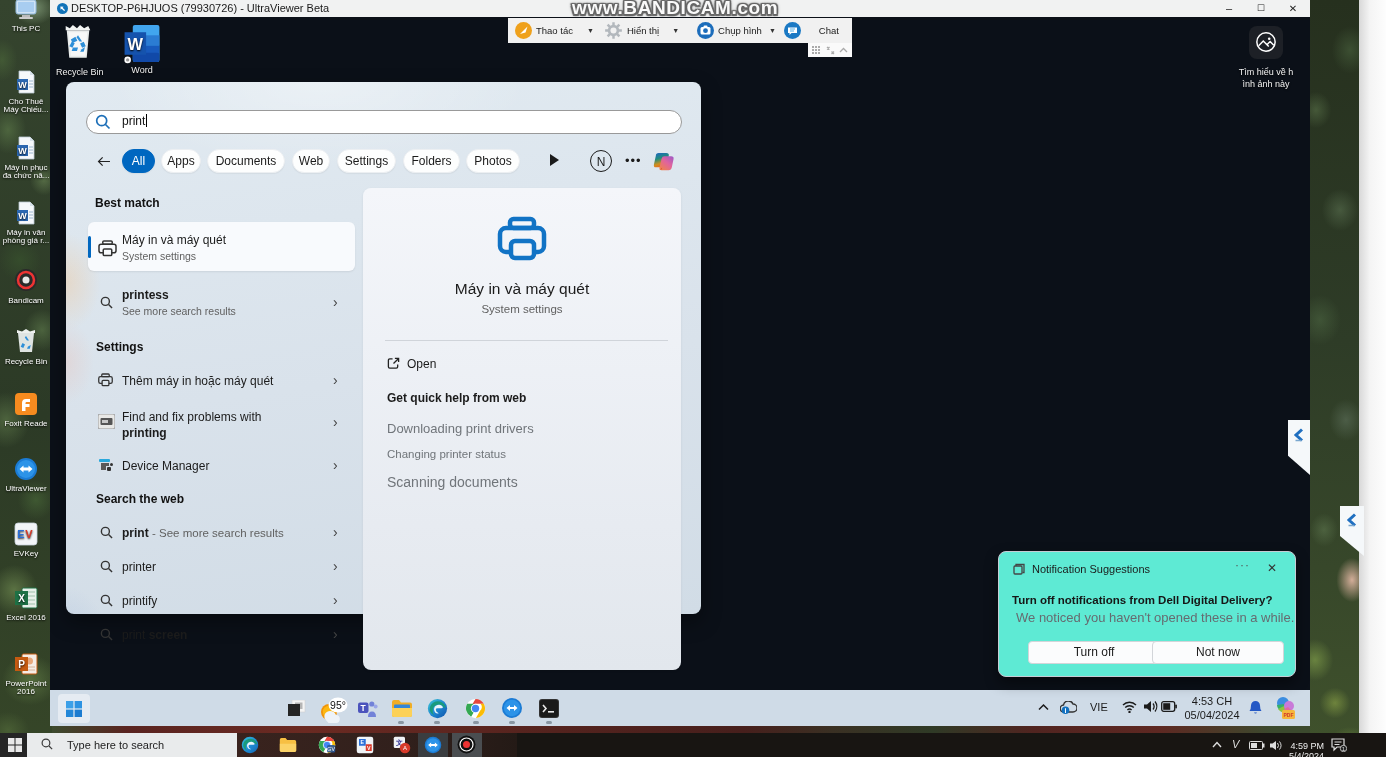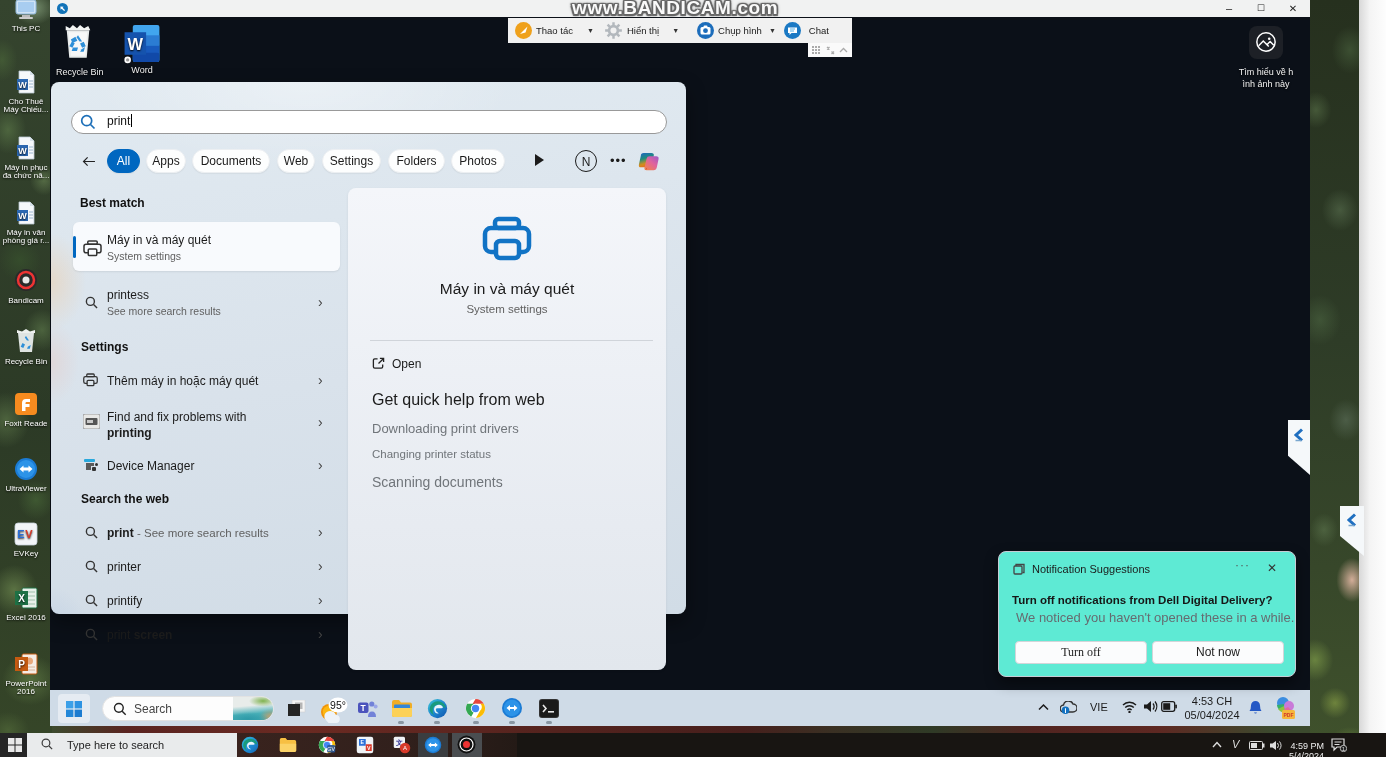--- a/index.html
+++ b/index.html
@@ -65,21 +65,21 @@
   
   #tbar { left:458px; top:1px; width:344px; height:25px; background:#f1f1f1; z-index:40;
     display:flex; align-items:center; font-size:9.5px; color:#1a1a1a; }
   #tsub { left:758px; top:26px; width:44px; height:14px; background:#fafafa; z-index:40;
     color:#a8a8a8; font-size:9px; display:flex; align-items:center; justify-content:space-evenly; }
 
   
   .dicon { position:absolute; text-align:center; color:#f2f2f2; font-size:9px; text-shadow:0 1px 2px #000; z-index:5; white-space:nowrap; }
 
   
-  #panel { left:1px; top:65px; width:635px; height:532px; border-radius:8px;
+  #panel { left:16px; top:65px; width:635px; height:532px; border-radius:8px;
     background:
       radial-gradient(50px 70px at 0px 200px, rgba(244,190,130,.33), transparent 70%),
       radial-gradient(40px 60px at 0px 280px, rgba(240,170,150,.22), transparent 70%),
       radial-gradient(60px 80px at 0px 560px, rgba(140,170,215,.25), transparent 70%),
       radial-gradient(300px 120px at 40% 0px, rgba(255,255,255,.35), transparent 70%),
       linear-gradient(173deg,#e1eaf1,#d9e2eb 55%,#d1dce6); z-index:20;
     box-shadow:0 8px 20px rgba(0,0,0,.4); font-size:12px; color:#1b1b1b; }
   #sbox { left:20px; top:28px; width:596px; height:24px; background:#fff; border:1px solid #999;
     border-radius:12px; }
   #sboxtext { left:56px; top:32px; font-size:12px; color:#111; }
@@ -309,20 +309,21 @@
     <circle cx="5.8" cy="5.8" r="4.5"></circle>
     <path d="M9.3 9.3 L13 13"></path>
   </svg>
 
   <div id="uv" class="abs">
     <div id="uvtitle" class="abs">
       <svg class="abs" style="left:7px;top:3px" width="11" height="11" viewBox="0 0 11 11">
         <circle cx="5.5" cy="5.5" r="5.5" fill="#1273b8"></circle>
         <path d="M2.5 5.5 L5 3.4 L5 4.8 L8.5 4.8 L8.5 6.2 L5 6.2 L5 7.6 Z" fill="#fff" transform="rotate(45 5.5 5.5)"></path>
       </svg>
+      <span class="txt">DESKTOP-P6HJUOS (79930726) - UltraViewer Beta</span>
       <span class="abs" style="left:1164px;top:0;width:30px;text-align:center;color:#222;font-size:11px">–</span>
       <span class="abs" style="left:1196px;top:0;width:30px;text-align:center;color:#222;font-size:9px">☐</span>
       <span class="abs" style="left:1228px;top:0;width:30px;text-align:center;color:#222;font-size:10px">✕</span>
     </div>
     <div id="uvcontent" class="abs">
 
       <div class="dicon" style="left:6px;top:6px;width:44px;">
         <svg width="34" height="41" viewBox="0 0 30 40" style="display:block;margin:0 auto">
           <path d="M4 7 L26 7 L23.5 34 L6.5 34 Z" fill="#e9eceb"></path>
           <path d="M3 3 L7 5 L10 2 L14 5 L17 2 L21 5 L25 3 L27 7 L3 7 Z" fill="#f2f4f3"></path>
@@ -387,21 +388,21 @@
           <rect x="6.5" y="3.5" width="4" height="2.5" rx="1" fill="#fff"></rect>
           <circle cx="8.5" cy="8.7" r="2.4" fill="#1c6dbb"></circle>
         </svg>
         <span style="margin-left:4px">Chụp hình</span>
         <span style="margin-left:7px;font-size:7px;color:#333">▼</span>
         <svg width="17" height="17" viewBox="0 0 17 17" style="margin-left:8px">
           <circle cx="8.5" cy="8.5" r="8.5" fill="#1b79c4"></circle>
           <path d="M4 5.5 h9 v5.5 h-5.5 l-2 2 v-2 h-1.5 z" fill="#fff"></path>
           <path d="M6 7 h5 M6 9 h4" stroke="#59b1e8" stroke-width="1"></path>
         </svg>
-        <span style="margin-left:8px">Chat</span>
+        <span style="margin-left:18px">Chat</span>
       </div>
       <div id="tsub" class="abs">
         <svg width="9" height="9" viewBox="0 0 9 9">
           <g fill="#aaa">
             <rect x="0" y="0" width="2" height="2"></rect>
             <rect x="3" y="0" width="2" height="2"></rect>
             <rect x="6" y="0" width="2" height="2"></rect>
             <rect x="0" y="3" width="2" height="2"></rect>
             <rect x="3" y="3" width="2" height="2"></rect>
             <rect x="6" y="3" width="2" height="2"></rect>
@@ -466,21 +467,21 @@
             <rect x="5" y="1" width="10" height="3.5" rx="1.2"></rect>
             <rect x="5.5" y="9.5" width="9" height="7" rx="1.2" fill="#f8fafd"></rect>
           </svg>
           <div class="rowtxt" style="left:34px;top:11px">Máy in và máy quét</div>
           <div class="rowsub" style="left:34px;top:28px">System settings</div>
         </div>
         <svg class="abs" style="left:34px;top:214px" width="13" height="13" viewBox="0 0 14 14" fill="none" stroke="#333" stroke-width="1.5">
           <circle cx="5.8" cy="5.8" r="4.3"></circle>
           <path d="M9.2 9.2 L13 13"></path>
         </svg>
-        <div class="rowtxt" style="left:56px;top:206px;font-weight:normal">printess</div>
+        <div class="rowtxt" style="left:56px;top:206px;font-weight:bold">printess</div>
         <div class="rowsub" style="left:56px;top:223px">See more search results</div>
         <div class="chev" style="top:215px">›</div>
         <div class="hdr" style="left:30px;top:258px">Settings</div>
         <svg class="abs" style="left:32px;top:291px" width="15" height="14" viewBox="0 0 20 18" fill="none" stroke="#333" stroke-width="1.7">
           <rect x="1" y="4.5" width="18" height="9" rx="2.2"></rect>
           <rect x="5" y="1" width="10" height="3.5" rx="1.2"></rect>
           <rect x="5.5" y="9.5" width="9" height="7" rx="1.2" fill="#dce5ec"></rect>
         </svg>
         <div class="rowtxt" style="left:56px;top:292px">Thêm máy in hoặc máy quét</div>
         <div class="chev" style="top:293px">›</div>
@@ -532,47 +533,35 @@
             <rect x="15" y="25" width="23" height="17" rx="4" fill="#f2f4f9"></rect>
           </svg>
           <div class="abs" style="left:0;top:92px;width:318px;text-align:center;font-size:15.5px;color:#1b1b1b">Máy in và máy quét</div>
           <div class="abs" style="left:0;top:115px;width:318px;text-align:center;font-size:11.5px;color:#616161">System settings</div>
           <div class="abs" style="left:22px;top:152px;width:283px;height:1px;background:#d0d4da"></div>
           <svg class="abs" style="left:24px;top:169px" width="13" height="13" viewBox="0 0 14 14" fill="none" stroke="#222" stroke-width="1.4">
             <path d="M6 2 H3 q-1.5 0-1.5 1.5 v7 q0 1.5 1.5 1.5 h7 q1.5 0 1.5-1.5 V8"></path>
             <path d="M8.5 1.5 H12.5 V5.5 M12.2 1.8 L7 7"></path>
           </svg>
           <div class="abs" style="left:44px;top:169px;font-size:12px;color:#1b1b1b">Open</div>
-          <div class="abs" style="left:24px;top:203px;font-size:16px;font-weight:normal;color:#1b1b1b">Get quick help from web</div>
+          <div class="abs" style="left:24px;top:203px;font-size:12px;font-weight:bold;color:#1b1b1b">Get quick help from web</div>
           <div class="abs" style="left:24px;top:233px;font-size:13px;color:#70757a">Downloading print drivers</div>
           <div class="abs" style="left:24px;top:260px;font-size:11.5px;color:#70757a">Changing printer status</div>
           <div class="abs" style="left:24px;top:286px;font-size:14px;color:#70757a">Scanning documents</div>
         </div>
       </div>
 
       <div id="rtb" class="abs">
         <div class="abs" style="left:8px;top:4px;width:32px;height:29px;background:rgba(255,255,255,.45);border-radius:4px"></div>
         <svg class="abs" style="left:16px;top:11px" width="16" height="16" viewBox="0 0 16 16">
           <rect x="0" y="0" width="7.4" height="7.4" fill="#3ca0e8"></rect>
           <rect x="8.6" y="0" width="7.4" height="7.4" fill="#2e93e2"></rect>
           <rect x="0" y="8.6" width="7.4" height="7.4" fill="#2387d8"></rect>
           <rect x="8.6" y="8.6" width="7.4" height="7.4" fill="#1b7bd0"></rect>
         </svg>
-        <div class="abs" style="left:52px;top:6px;width:172px;height:25px;background:#fdfdfd;border:1px solid #e2e2e2;border-radius:13px;overflow:hidden">
-          <svg class="abs" style="left:10px;top:5px" width="14" height="14" viewBox="0 0 16 16" fill="none" stroke="#222" stroke-width="1.6">
-            <circle cx="6.7" cy="6.7" r="5"></circle>
-            <path d="M10.5 10.5 L14.5 14.5"></path>
-          </svg>
-          <span class="abs" style="left:31px;top:5px;font-size:12px;color:#454545">Search</span>
-          <div class="abs" style="left:130px;top:0;width:42px;height:25px;background:
-            radial-gradient(20px 8px at 30px 4px, #7fb24f, transparent 70%),
-            radial-gradient(30px 10px at 15px 22px, #2e9aa8, transparent 70%),
-            radial-gradient(20px 14px at 38px 20px, #c9a06a, transparent 60%),
-            linear-gradient(175deg,#e8ecea 35%,#49b0b8 65%,#3aa4ae);"></div>
-        </div>
         <svg class="abs" style="left:238px;top:10px" width="18" height="17" viewBox="0 0 18 17">
           <rect x="4" y="0" width="13" height="12" fill="#f4f4f4" stroke="#cfcfcf" stroke-width=".6"></rect>
           <rect x="7" y="2.5" width="7.5" height="6.5" fill="#b5b5b5"></rect>
           <rect x="0" y="4" width="12" height="12" fill="#252525"></rect>
         </svg>
         <svg class="abs" style="left:268px;top:7px" width="30" height="26" viewBox="0 0 30 26">
           <circle cx="11" cy="15" r="8" fill="#f0940a"></circle>
           <circle cx="11" cy="15" r="6.2" fill="#fdb813"></circle>
           <path d="M7 22 a5.5 5.5 0 0 1 5-8 a6.5 6.5 0 0 1 6 4 a4 4 0 0 1-.5 8 h-7 z" fill="#eef3f8"></path>
           <ellipse cx="20" cy="8" rx="9.5" ry="7.5" fill="#fff"></ellipse>
@@ -675,21 +664,21 @@
       <div id="notif" class="abs">
         <svg class="abs" style="left:14px;top:11px" width="13" height="13" viewBox="0 0 13 13" fill="none" stroke="#444" stroke-width="1.3">
           <rect x="1" y="3" width="8" height="8" rx="1"></rect>
           <path d="M3 3 V1.5 h8 v8 H9.5"></path>
         </svg>
         <div class="abs" style="left:33px;top:11px;font-size:11px;color:#1b1b1b">Notification Suggestions</div>
         <div class="abs" style="left:236px;top:6px;font-size:12px;color:#555;letter-spacing:1px">···</div>
         <div class="abs" style="left:268px;top:9px;font-size:12px;color:#333">✕</div>
         <div class="abs" style="left:13px;top:42px;font-size:11.5px;font-weight:bold;color:#161616;white-space:nowrap">Turn off notifications from Dell Digital Delivery?</div>
         <div class="abs" style="left:17px;top:58px;font-size:13px;color:#666b70;white-space:nowrap">We noticed you haven't opened these in a while.</div>
-        <div class="nbtn" style="left:16px;font-family:Liberation Serif, serif;">Turn off</div>
+        <div class="nbtn" style="left:29px;">Turn off</div>
         <div class="nbtn" style="left:153px;">Not now</div>
       </div>
     </div>
   </div>
 
   <div class="bluetab" style="left:1340px;top:506px;width:24px;height:50px;clip-path:polygon(0 0,100% 0,100% 100%,0 60%);">
     <svg style="position:absolute;left:6px;top:7px" width="11" height="14" viewBox="0 0 11 14">
       <path d="M9 1.5 L3 7 L9 12.5" stroke="#1f6fc0" stroke-width="3" fill="none"></path>
       <path d="M2.5 12.5 h6" stroke="#7aa7cf" stroke-width="1.5"></path>
     </svg>

